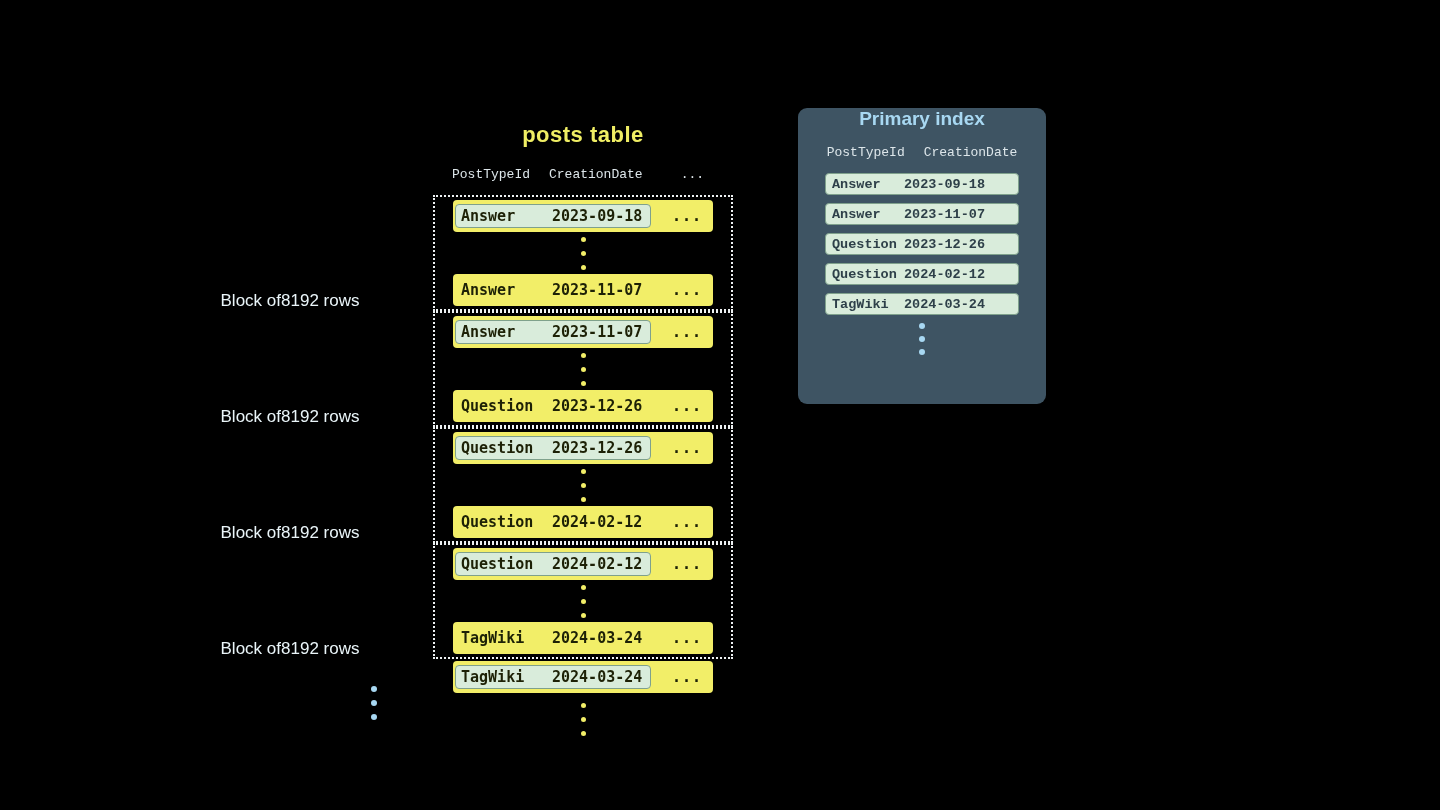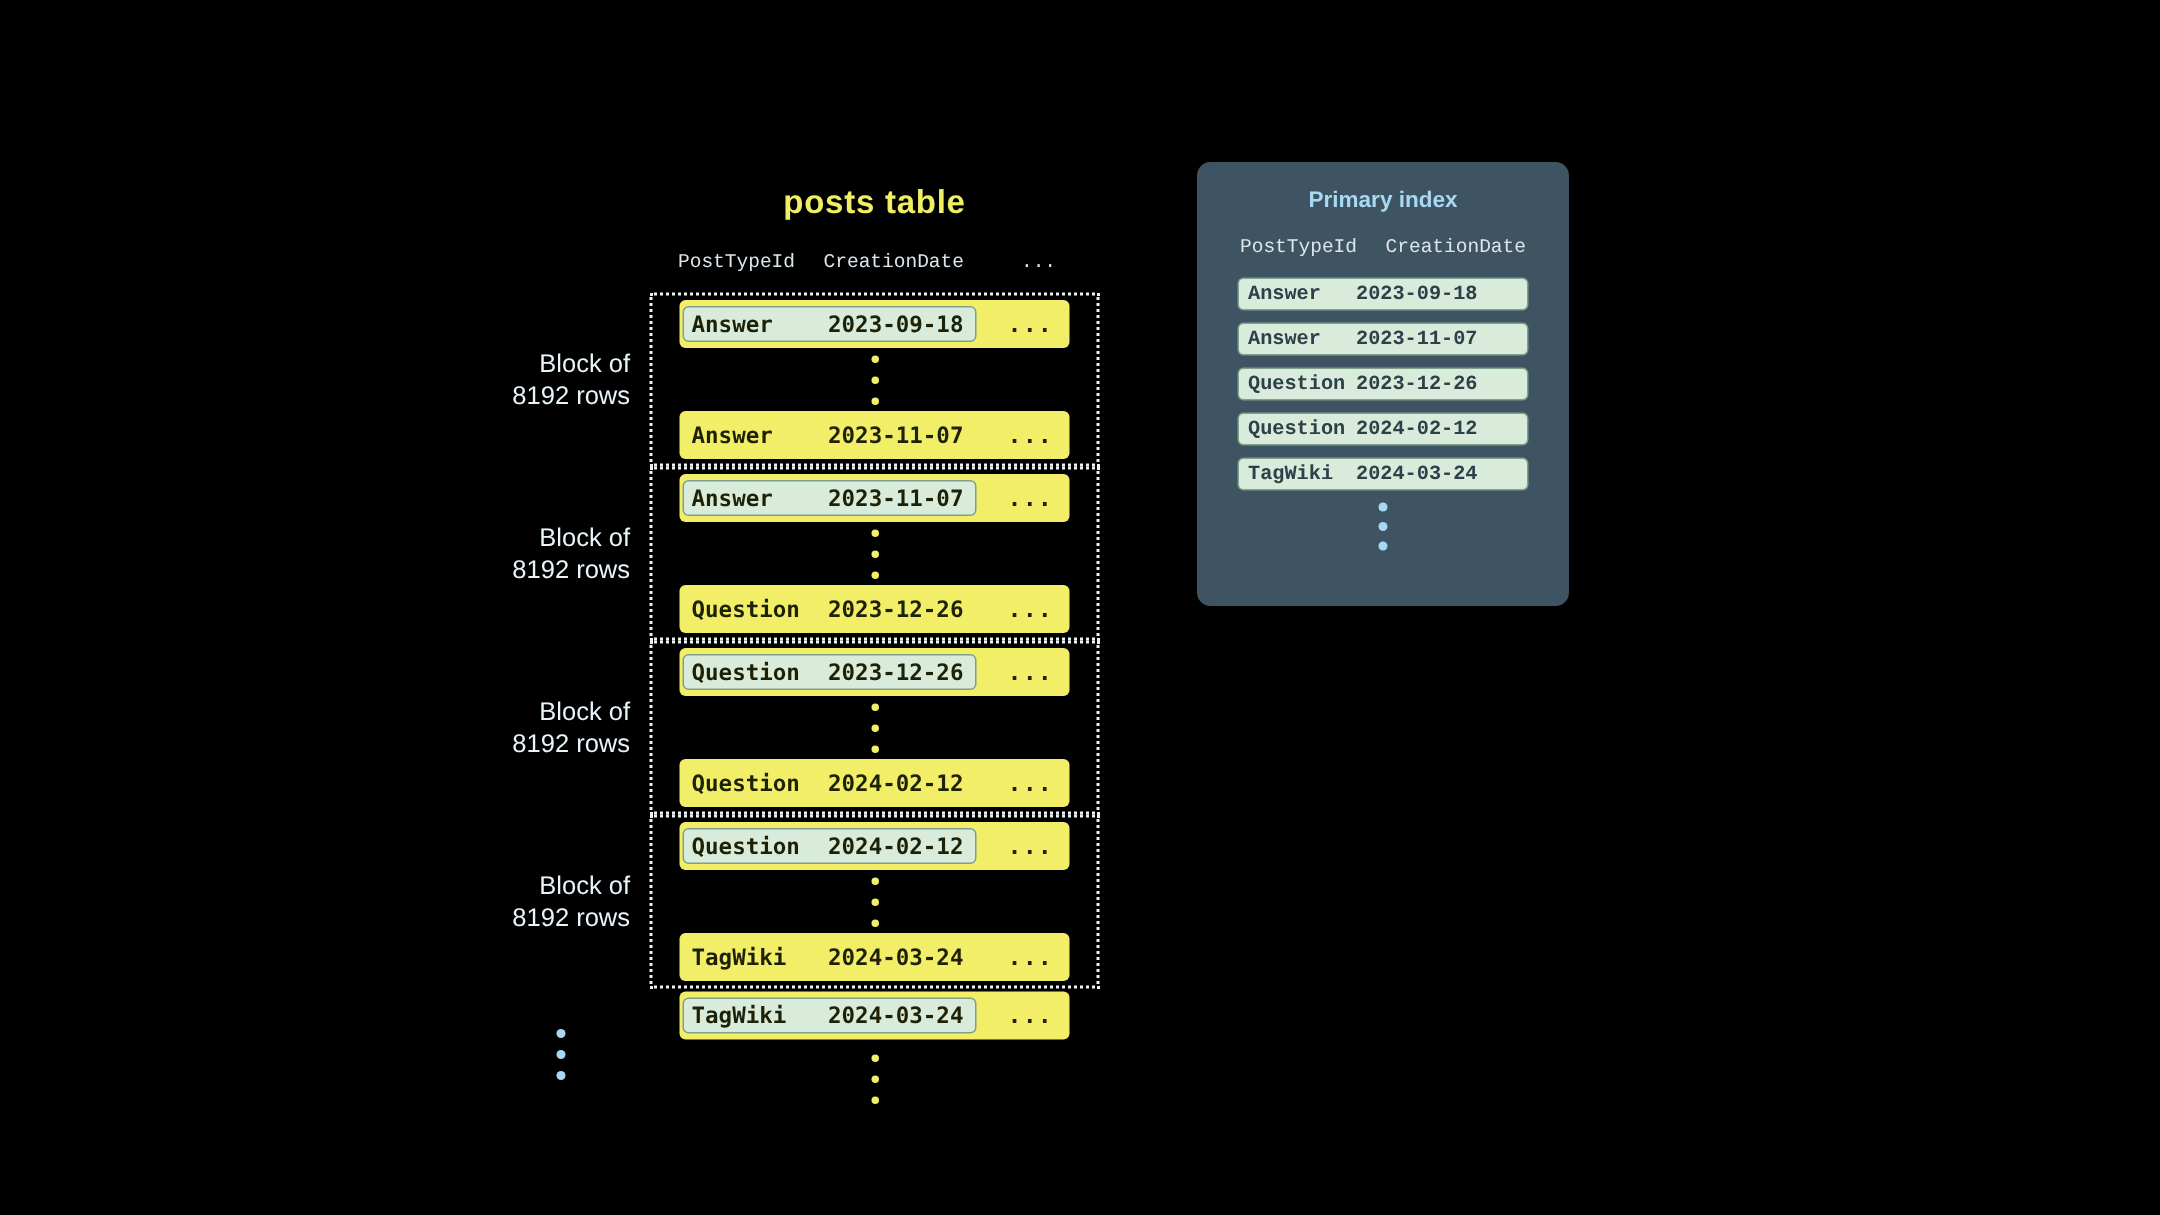--- a/index.html
+++ b/index.html
@@ -57,35 +57,35 @@
   .vdots { display:flex; flex-direction:column; align-items:center; gap:9px; }
   .dot { width:5px; height:5px; border-radius:50%; background:var(--row-yellow,#f2ee68); }
   .dot.blue { background:var(--accent-blue,#a8d8f2); width:6px; height:6px; }
 
   .overflow-row { margin:2px 0 0 20px; }
   .table-tail-dots { margin-top:10px; width:300px; display:flex; justify-content:center; }
 
   
   .labels-col { position:absolute; left:160px; top:195px; width:260px; }
   .block-label {
-    height:116px; display:flex; flex-direction:column;
+    height:116px; display:flex; flex-direction:row;
     justify-content:center; align-items:flex-end;
     color:#eaf5f9; font-size:17px; line-height:21px;
   }
   .left-dots { position:absolute; left:371px; top:686px; }
   .left-dots .vdots { gap:8px; }
 
   
   .index-panel {
     position:absolute; left:798px; top:108px; width:248px; height:296px;
     background:var(--panel-slate,#3e5463); border-radius:9px;
   }
   .index-title {
-    margin-top:17px; text-align:center;
-    color:var(--accent-blue,#a8d8f2); font-size:15px; font-weight:bold;
+    text-align:center;
+    color:var(--accent-blue,#a8d8f2); font-size:19px; font-weight:bold;
   }
   .index-header {
     margin-top:15px; display:flex; justify-content:center; gap:19px;
     color:#dde6ea; font-size:13px;
   }
   .idx-rows { margin-top:13px; }
   .idx-row {
     width:194px; height:22px; margin:0 auto 8px auto;
     display:flex; align-items:center;
     background:var(--highlight-mint,#d5e9d7);

